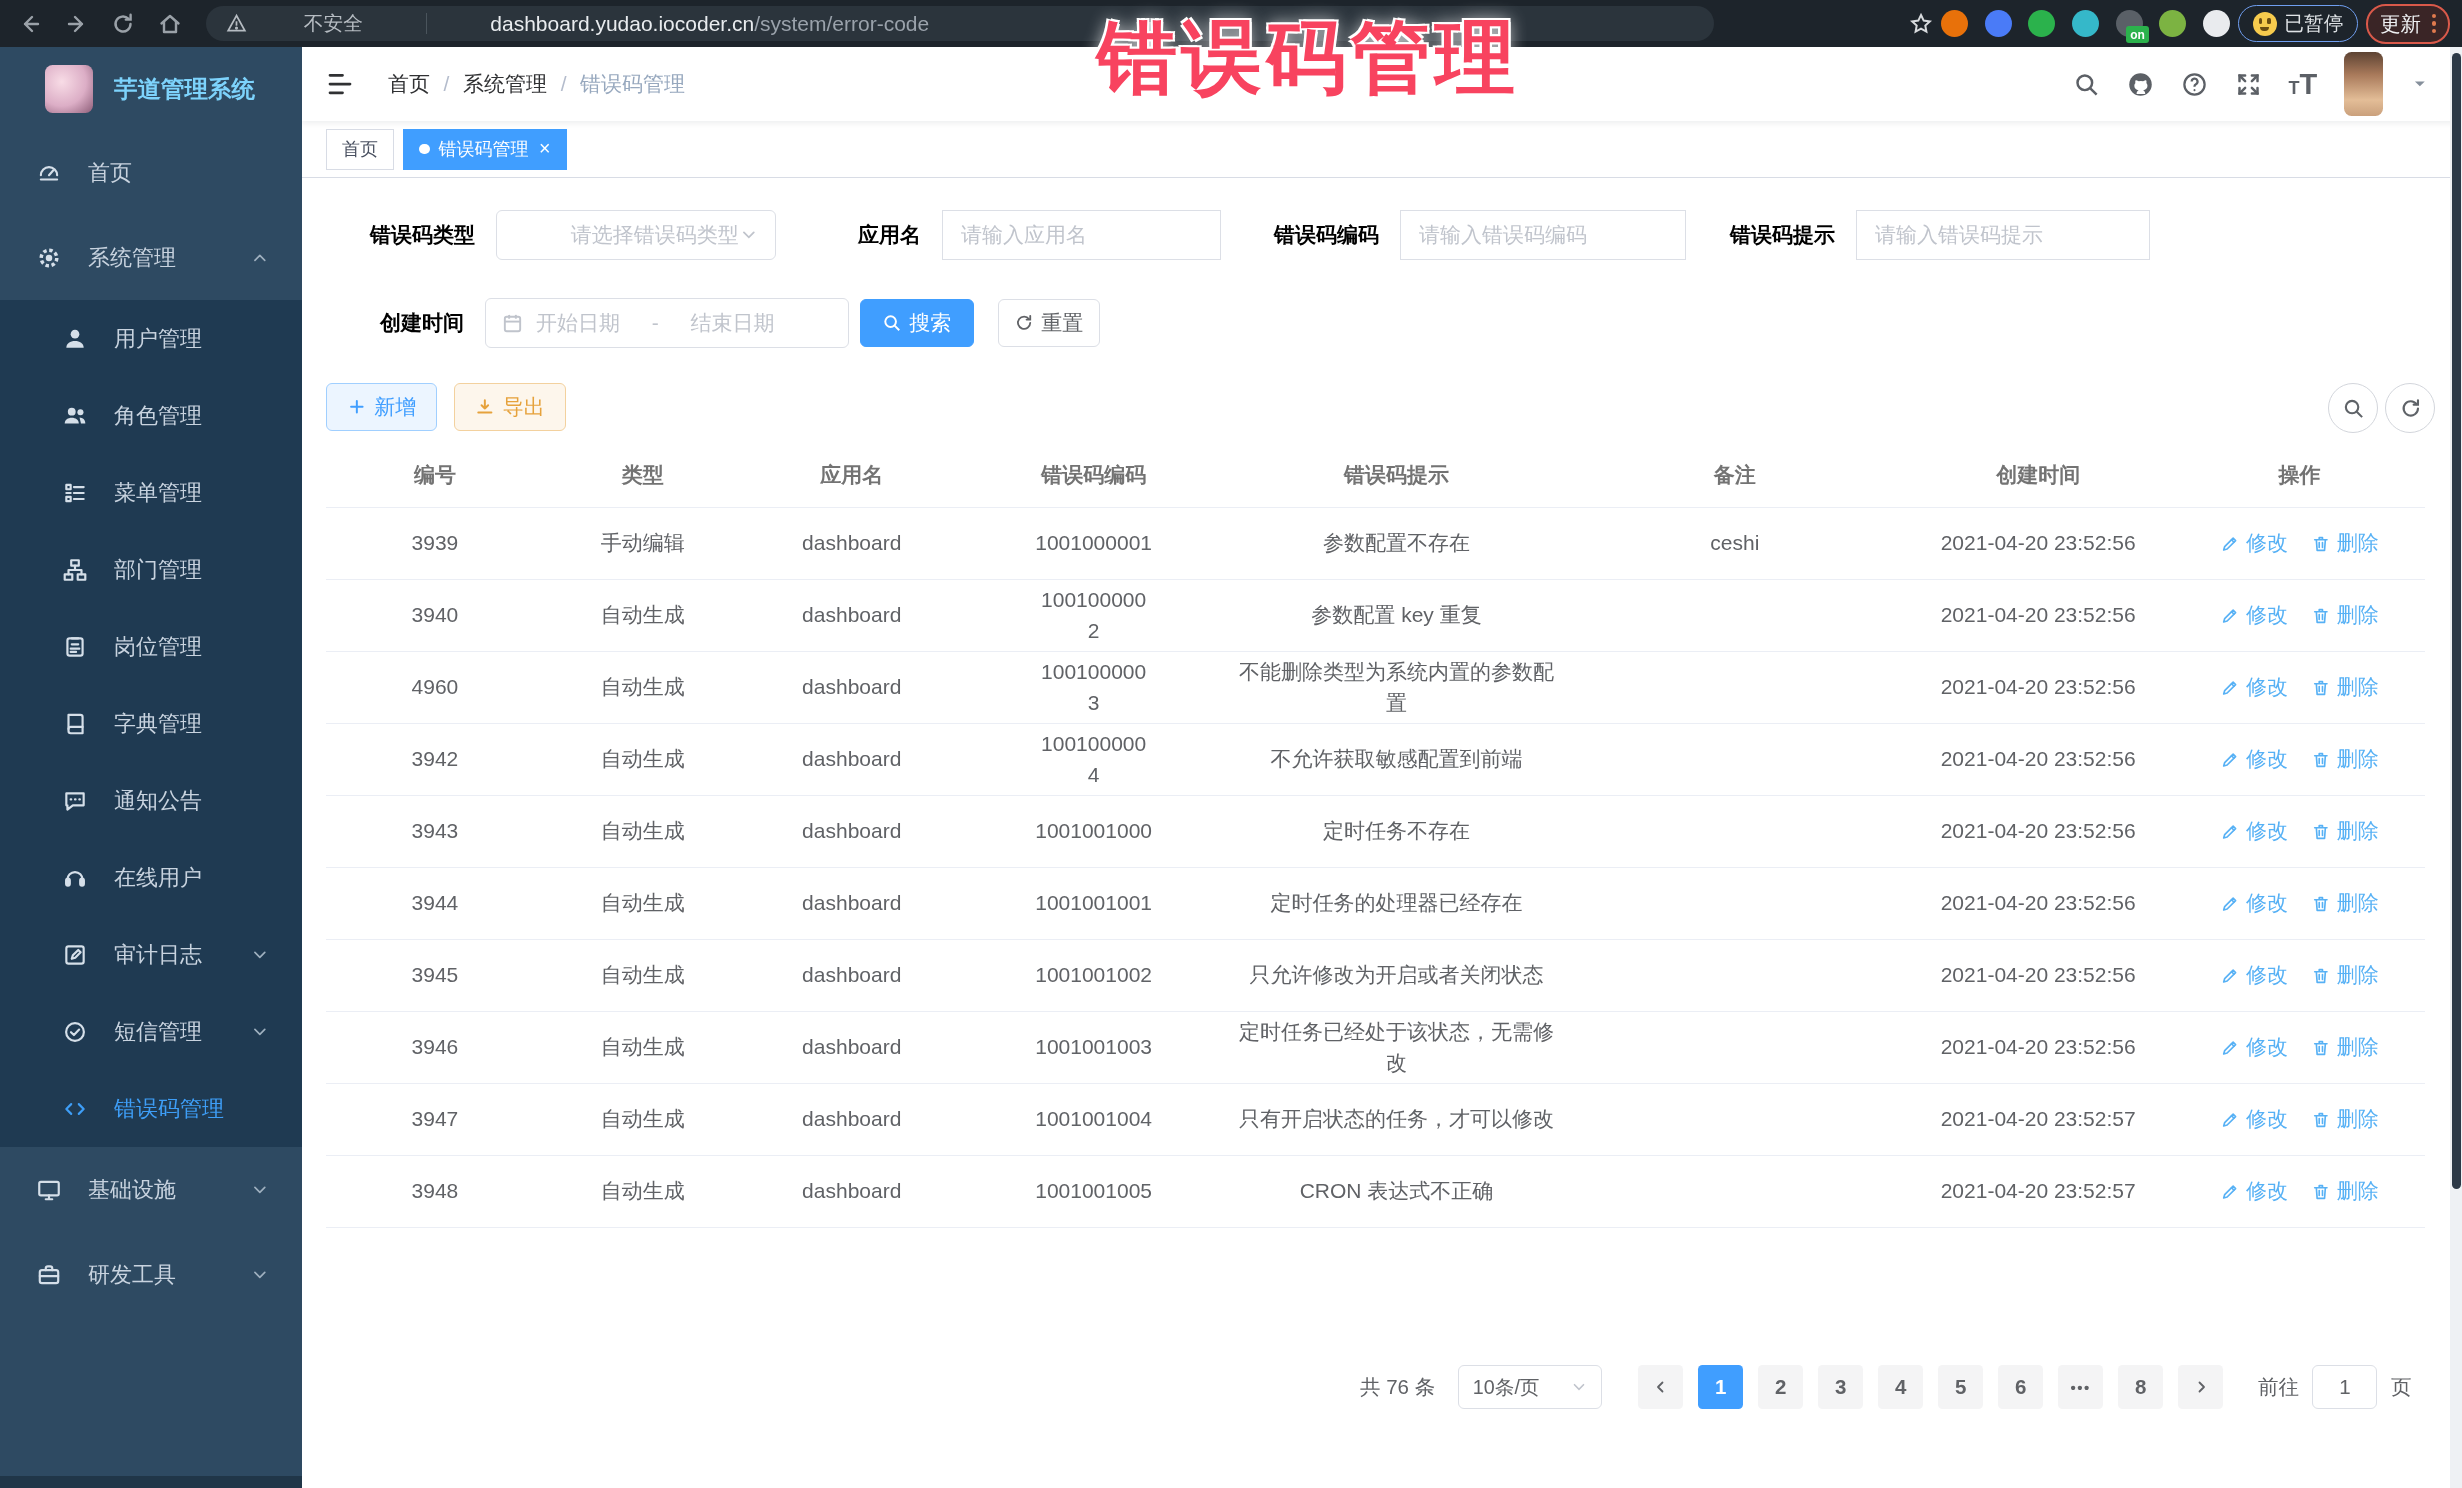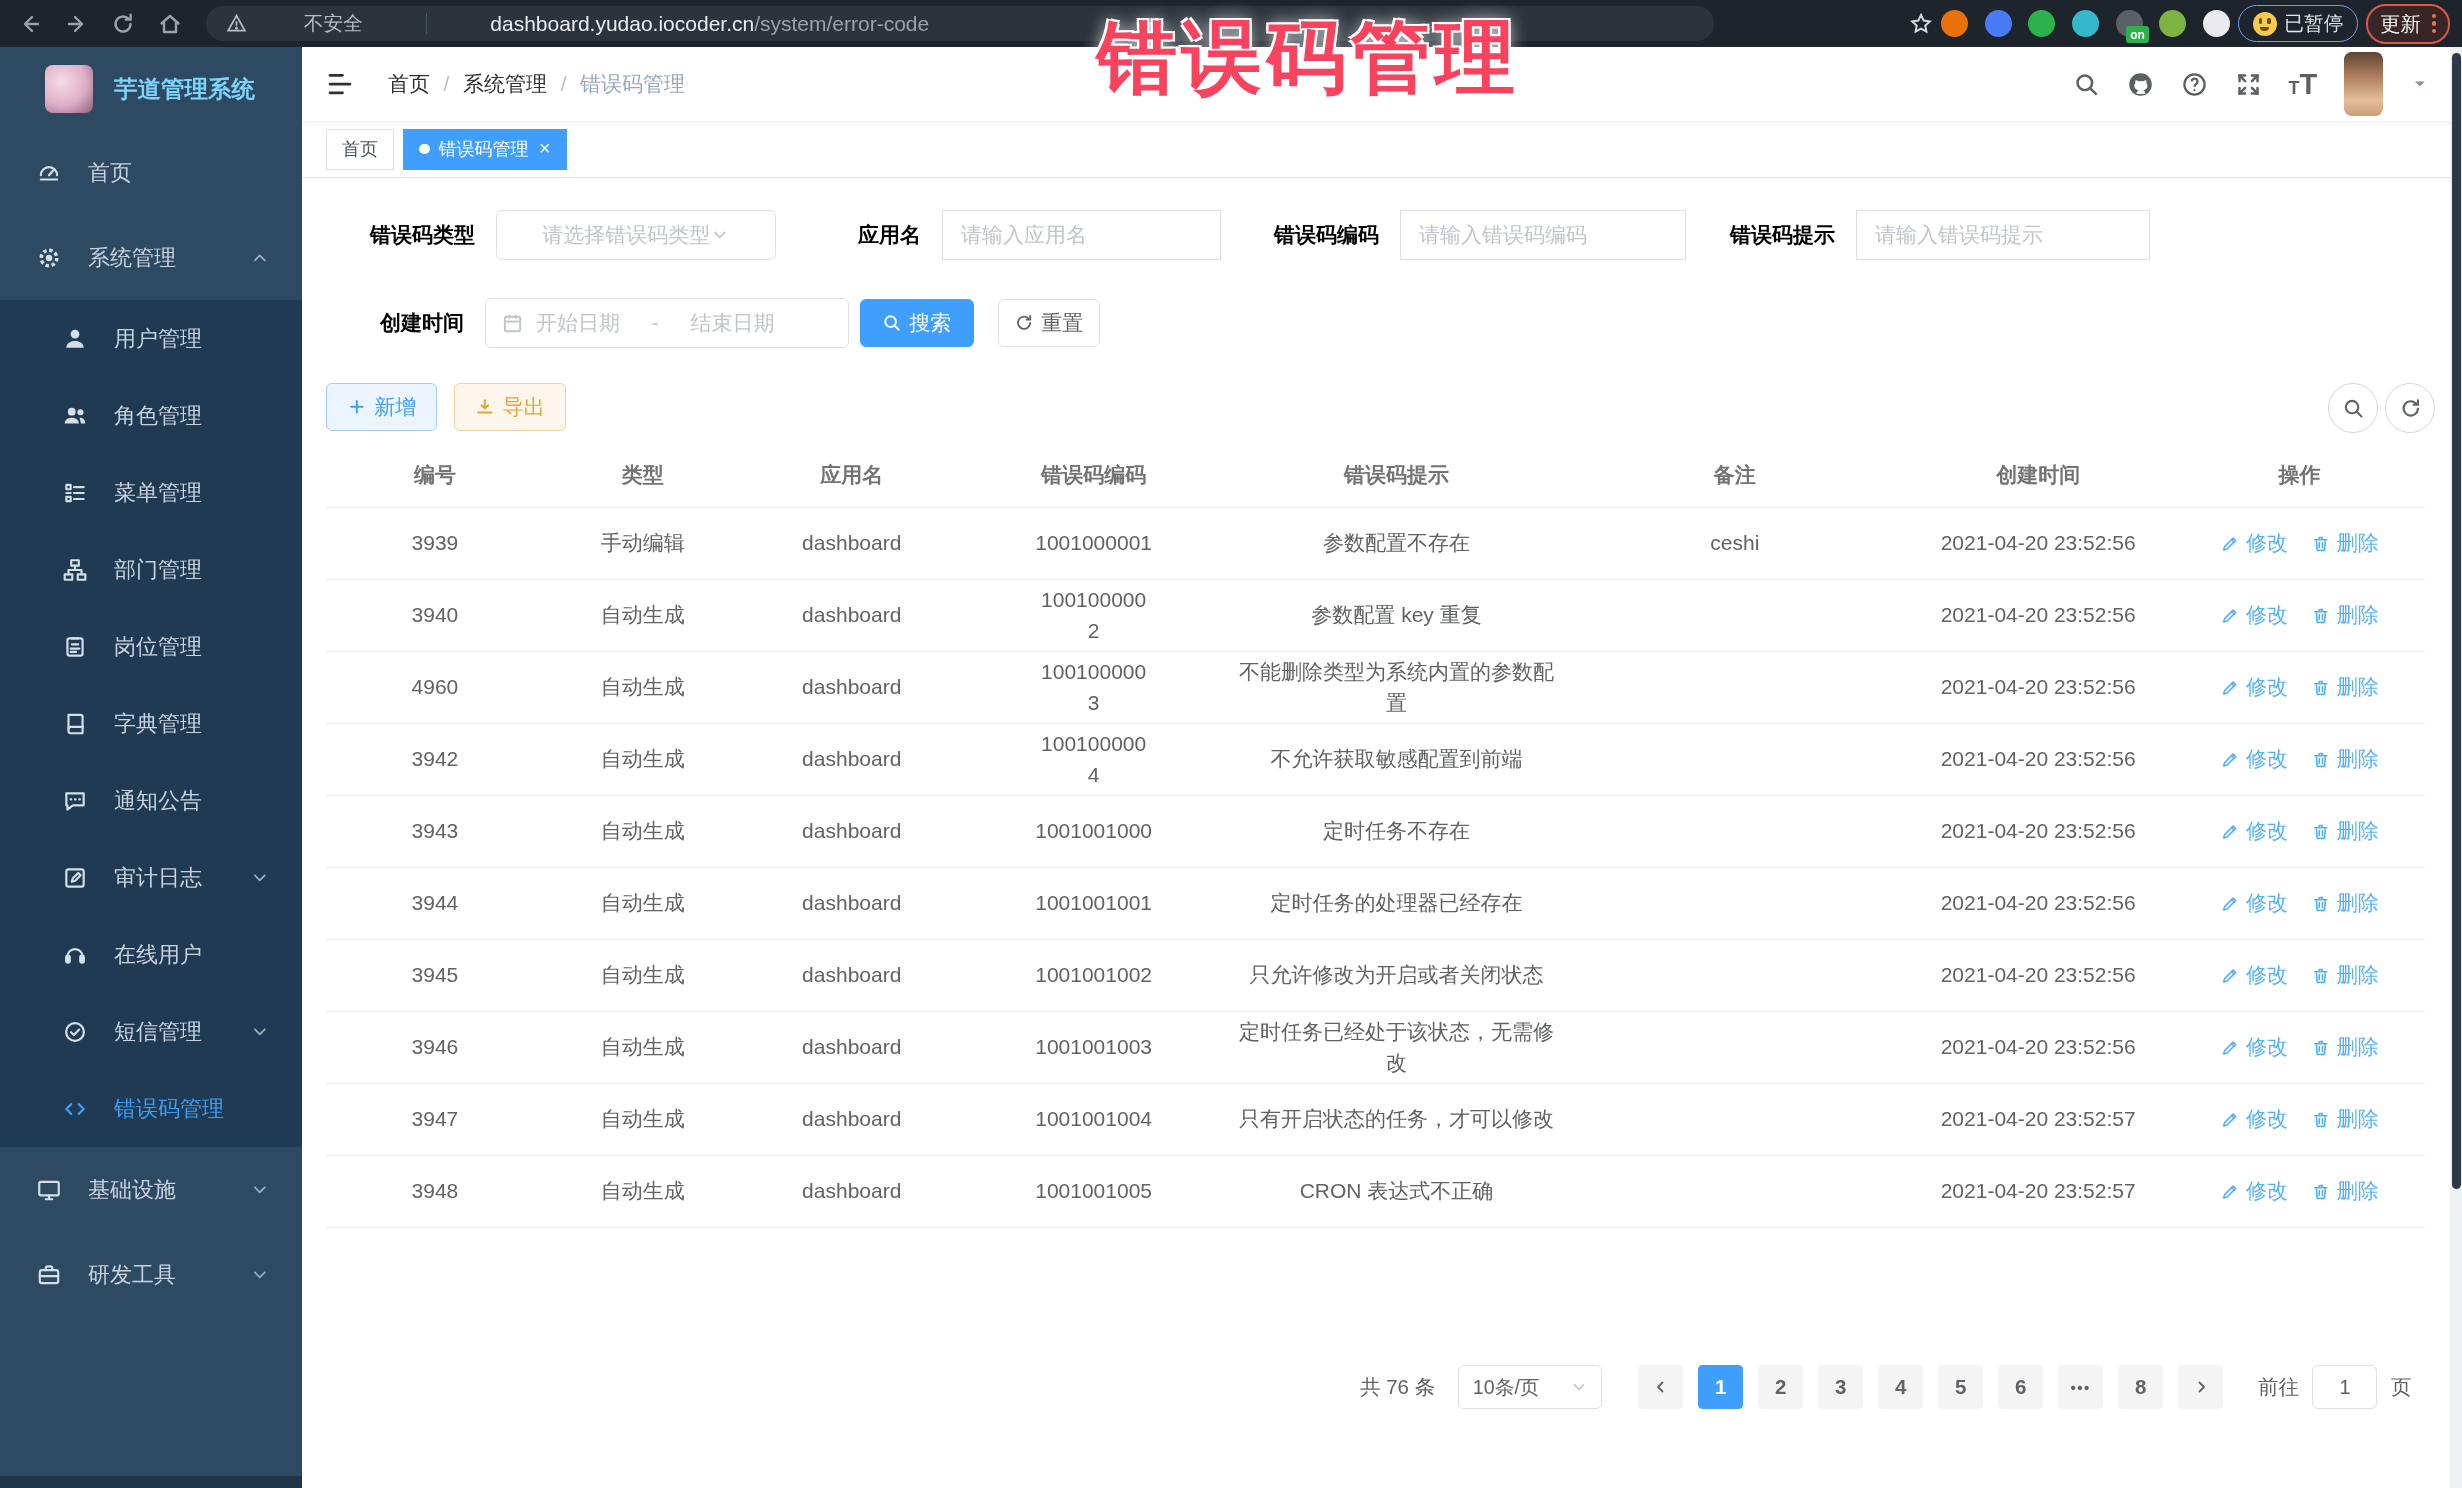--- a/index.html
+++ b/index.html
@@ -81,21 +81,21 @@
   .tag .dot{width:10.6px;height:10.6px;border-radius:50%;background:#fff;display:inline-block;}
   .tag .close{font-size:19.7px;line-height:1;margin-left:1.5px;}
   
   .content{position:absolute;left:302px;top:177px;width:2161px;height:1311px;background:#fff;}
   .fg{position:absolute;display:flex;align-items:center;}
   .fg label{font-size:21px;color:#000000;font-weight:700;text-align:right;flex:none;}
   .inp{height:50px;border:1.5px solid #dcdfe6;border-radius:0;box-sizing:border-box;
     font-size:21px;color:#606266;padding:0 18px;font-family:"Liberation Sans",sans-serif;background:#fff;}
   .inp::placeholder{color:#c0c4cc;}
   .select{height:50px;border:1.5px solid #dcdfe6;border-radius:6px;box-sizing:border-box;
-    display:flex;align-items:center;justify-content:center;padding:0 16.7px;background:#fff;cursor:pointer;}
+    display:flex;align-items:center;justify-content:flex-end;padding:0 16.7px;background:#fff;cursor:pointer;}
   .select .ph{color:#c0c4cc;font-size:21px;}
   .select .chev,.datebox .cal{color:#c0c4cc;display:inline-flex;}
   .select .chev svg{width:19.7px;height:19.7px;}
   .datebox{height:50px;border:1.5px solid #dcdfe6;border-radius:6px;box-sizing:border-box;
     display:flex;align-items:center;padding:0 15px;gap:12px;background:#fff;}
   .datebox .cal svg{width:23px;height:23px;}
   .datebox .ph{color:#c0c4cc;font-size:21px;}
   .datebox .sep{color:#c0c4cc;font-size:21px;margin:0 19.7px;}
   .btn{display:inline-flex;align-items:center;justify-content:center;gap:7.6px;height:48px;
     border-radius:6px;font-size:21px;cursor:pointer;box-sizing:border-box;}
@@ -313,40 +313,40 @@
             <svg viewBox="0 0 24 24" fill="none" stroke="currentColor" stroke-width="2" stroke-linecap="round" stroke-linejoin="round">
               <path d="M4 5h16v11H10l-5 4v-4H4z"></path>
               <path d="M8 10.5h.5M12 10.5h.5M16 10.5h.5"></path>
             </svg>
           </span>
           <span class="mi-label">通知公告</span>
         </div>
         <div class="menu-item sub">
           <span class="mi-icon">
             <svg viewBox="0 0 24 24" fill="none" stroke="currentColor" stroke-width="2" stroke-linecap="round" stroke-linejoin="round">
-              <rect x="4" y="4" width="16" height="16" rx="2"></rect>
-              <path d="M9 15.5l1-3.2 5-5 2.2 2.2-5 5z"></path>
-            </svg>
-          </span>
-          <span class="mi-label">审计日志</span>
-          <span class="mi-arrow">
-            <svg viewBox="0 0 24 24" fill="none" stroke="currentColor" stroke-width="2" stroke-linecap="round" stroke-linejoin="round">
-              <polyline points="6,9 12,15 18,9"></polyline>
-            </svg>
-          </span>
-        </div>
-        <div class="menu-item sub">
-          <span class="mi-icon">
-            <svg viewBox="0 0 24 24" fill="none" stroke="currentColor" stroke-width="2" stroke-linecap="round" stroke-linejoin="round">
               <path d="M5 13.5a7 7 0 0 1 14 0"></path>
               <rect x="3.8" y="12.5" width="3.4" height="6.5" rx="1.7" fill="currentColor"></rect>
               <rect x="16.8" y="12.5" width="3.4" height="6.5" rx="1.7" fill="currentColor"></rect>
             </svg>
           </span>
           <span class="mi-label">在线用户</span>
+        </div>
+        <div class="menu-item sub">
+          <span class="mi-icon">
+            <svg viewBox="0 0 24 24" fill="none" stroke="currentColor" stroke-width="2" stroke-linecap="round" stroke-linejoin="round">
+              <rect x="4" y="4" width="16" height="16" rx="2"></rect>
+              <path d="M9 15.5l1-3.2 5-5 2.2 2.2-5 5z"></path>
+            </svg>
+          </span>
+          <span class="mi-label">审计日志</span>
+          <span class="mi-arrow">
+            <svg viewBox="0 0 24 24" fill="none" stroke="currentColor" stroke-width="2" stroke-linecap="round" stroke-linejoin="round">
+              <polyline points="6,9 12,15 18,9"></polyline>
+            </svg>
+          </span>
         </div>
         <div class="menu-item sub">
           <span class="mi-icon">
             <svg viewBox="0 0 24 24" fill="none" stroke="currentColor" stroke-width="2" stroke-linecap="round" stroke-linejoin="round">
               <circle cx="12" cy="12" r="8.2"></circle>
               <polyline points="8.3,12.2 11,14.8 15.8,9.8"></polyline>
             </svg>
           </span>
           <span class="mi-label">短信管理</span>
           <span class="mi-arrow">

